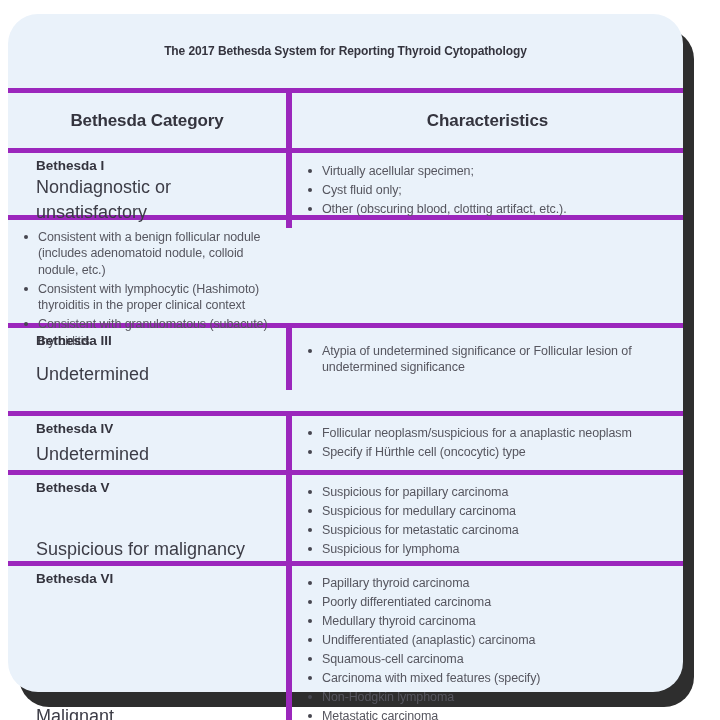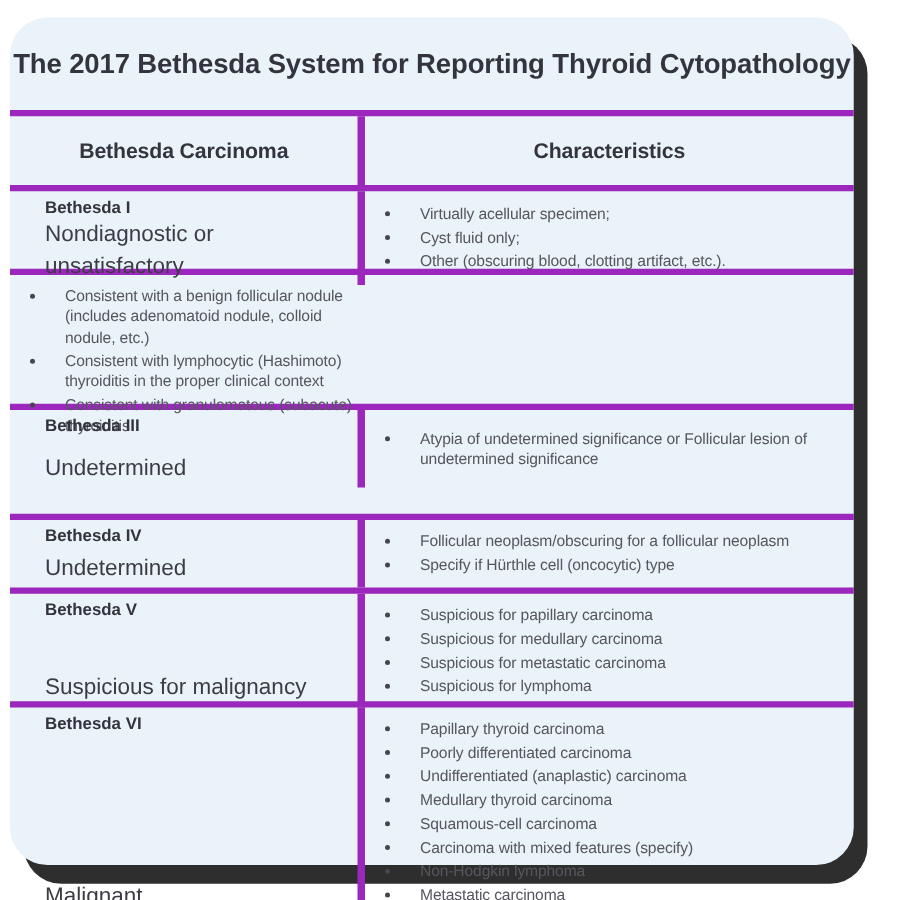--- a/index.html
+++ b/index.html
@@ -25,21 +25,21 @@
     border-radius:30px;
     box-shadow:11px 15px 0 0 var(--shadow);
   }
   .title-area{
     height:74px;
     display:flex;
     align-items:center;
     justify-content:center;
   }
   .title-area h1{
-    font-size:22px;
+    font-size:12px;
     font-weight:bold;
     color:var(--ink);
     letter-spacing:-0.1px;
     text-align:center;
   }
   .table{width:100%;}
   .t-row{
     display:grid;
     grid-template-columns:284px 1fr;
     border-top:5px solid var(--purple);
@@ -85,21 +85,21 @@
     line-height:1.35;
   }
   .cat-sub{
     font-size:18px;
     color:#3C3C46;
     line-height:1.35;
   }
   ul.char-list{list-style:none;}
   ul.char-list li{
     display:flex;
-    gap:24px;
+    gap:10px;
     font-size:12.5px;
     line-height:1.32;
     letter-spacing:-0.1px;
     color:var(--body);
     margin:2.5px 0;
   }
   .dot{
     width:4px;height:4px;
     border-radius:50%;
     background:#46464F;
@@ -110,21 +110,21 @@
 </head>
 <body>
 
 <div class="card">
   <div class="title-area">
     <h1>The 2017 Bethesda System for Reporting Thyroid Cytopathology</h1>
   </div>
   <div class="table" id="table-root">
     <div class="t-row header">
       <div class="cell-left">
-        <span class="col-header">Bethesda Carcinoma</span>
+        <span class="col-header">Bethesda Category</span>
       </div>
       <div class="cell-right">
         <span class="col-header">Characteristics</span>
       </div>
     </div>
 
   <div class="t-row">
     <div class="cell-left">
       <span class="cat-name">Bethesda I</span>
       <span class="cat-sub">Nondiagnostic or unsatisfactory</span>
@@ -183,21 +183,21 @@
 
   <div class="t-row">
     <div class="cell-left">
       <span class="cat-name">Bethesda IV</span>
       <span class="cat-sub">Undetermined</span>
     </div>
     <div class="cell-right">
       <ul class="char-list">
             <li>
               <span class="dot"></span>
-              <span>Follicular neoplasm/obscuring for a follicular neoplasm</span>
+              <span>Follicular neoplasm/suspicious for a anaplastic neoplasm</span>
             </li>
             <li>
               <span class="dot"></span>
               <span>Specify if Hürthle cell (oncocytic) type</span>
             </li>
           </ul>
     </div>
   </div>
 
   <div class="t-row">
@@ -237,25 +237,25 @@
             <li>
               <span class="dot"></span>
               <span>Papillary thyroid carcinoma</span>
             </li>
             <li>
               <span class="dot"></span>
               <span>Poorly differentiated carcinoma</span>
             </li>
             <li>
               <span class="dot"></span>
+              <span>Medullary thyroid carcinoma</span>
+            </li>
+            <li>
+              <span class="dot"></span>
               <span>Undifferentiated (anaplastic) carcinoma</span>
-            </li>
-            <li>
-              <span class="dot"></span>
-              <span>Medullary thyroid carcinoma</span>
             </li>
             <li>
               <span class="dot"></span>
               <span>Squamous-cell carcinoma</span>
             </li>
             <li>
               <span class="dot"></span>
               <span>Carcinoma with mixed features (specify)</span>
             </li>
             <li>

